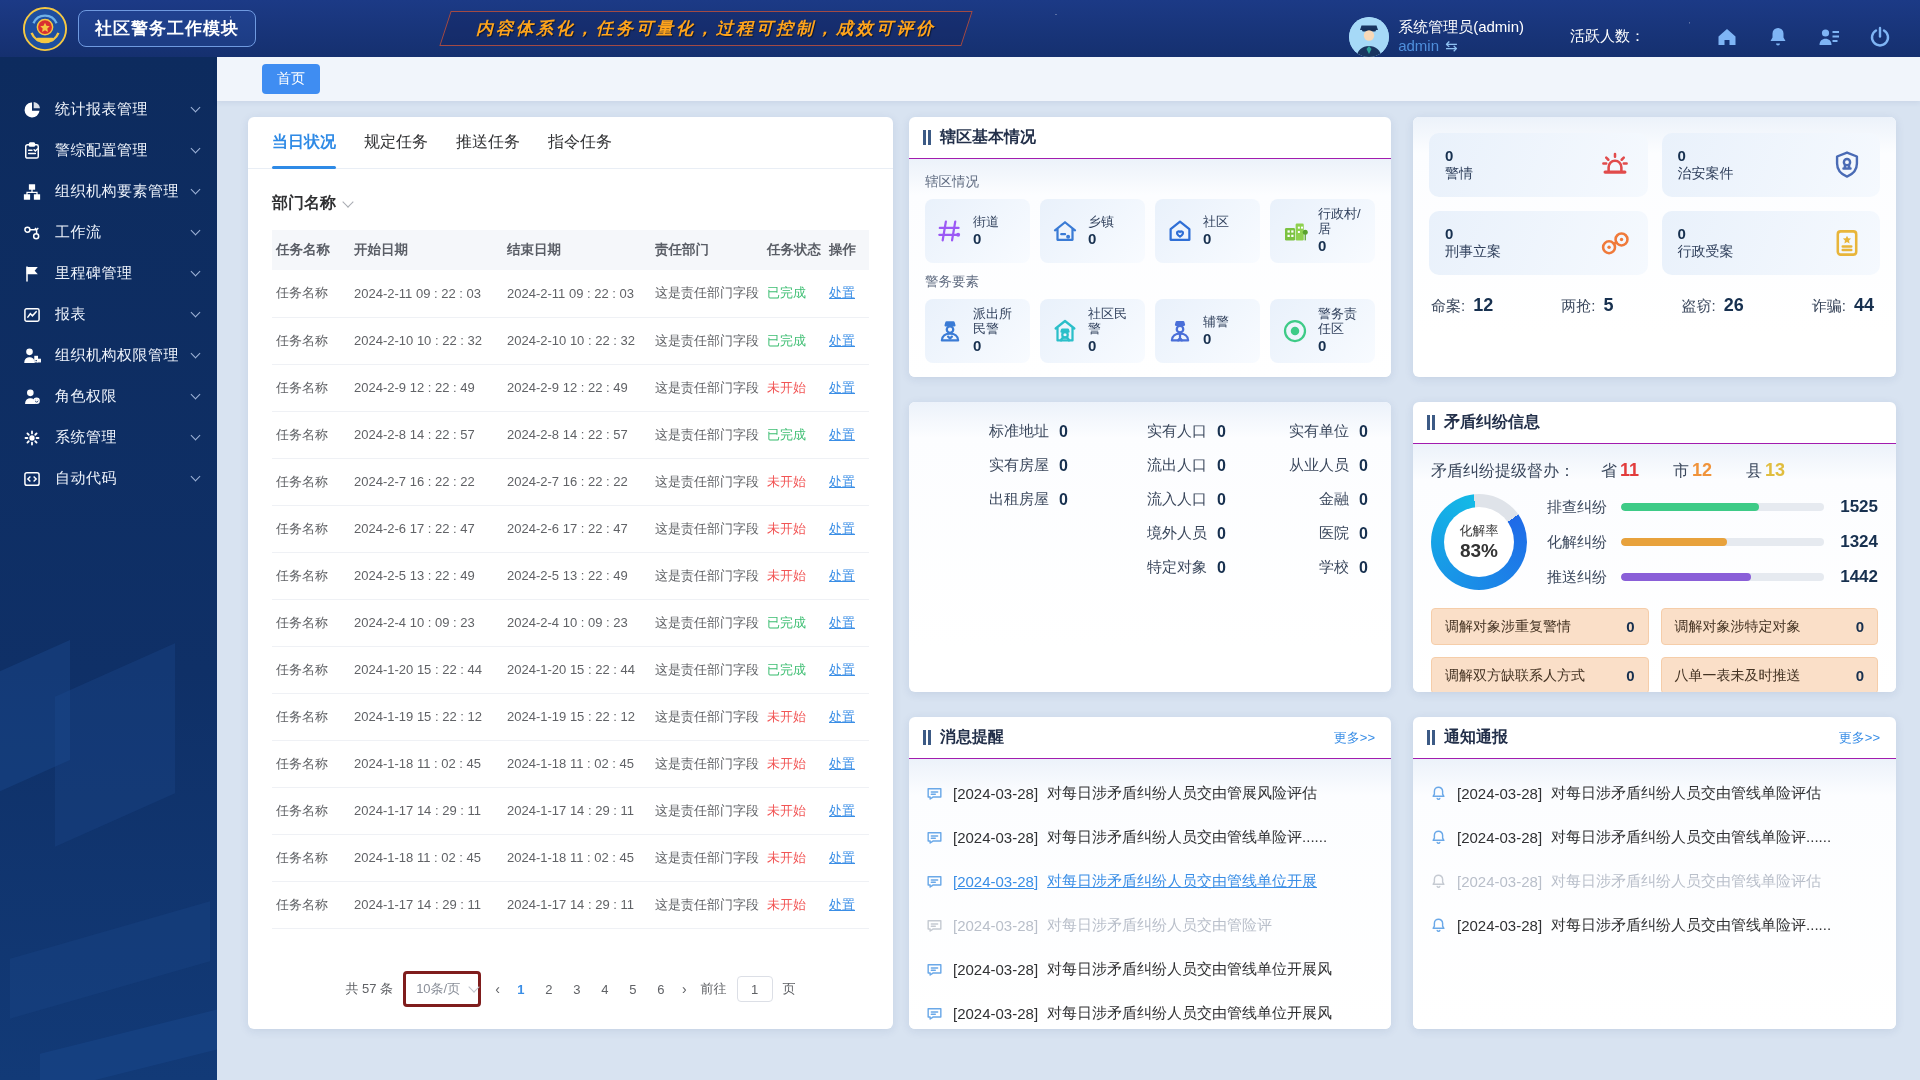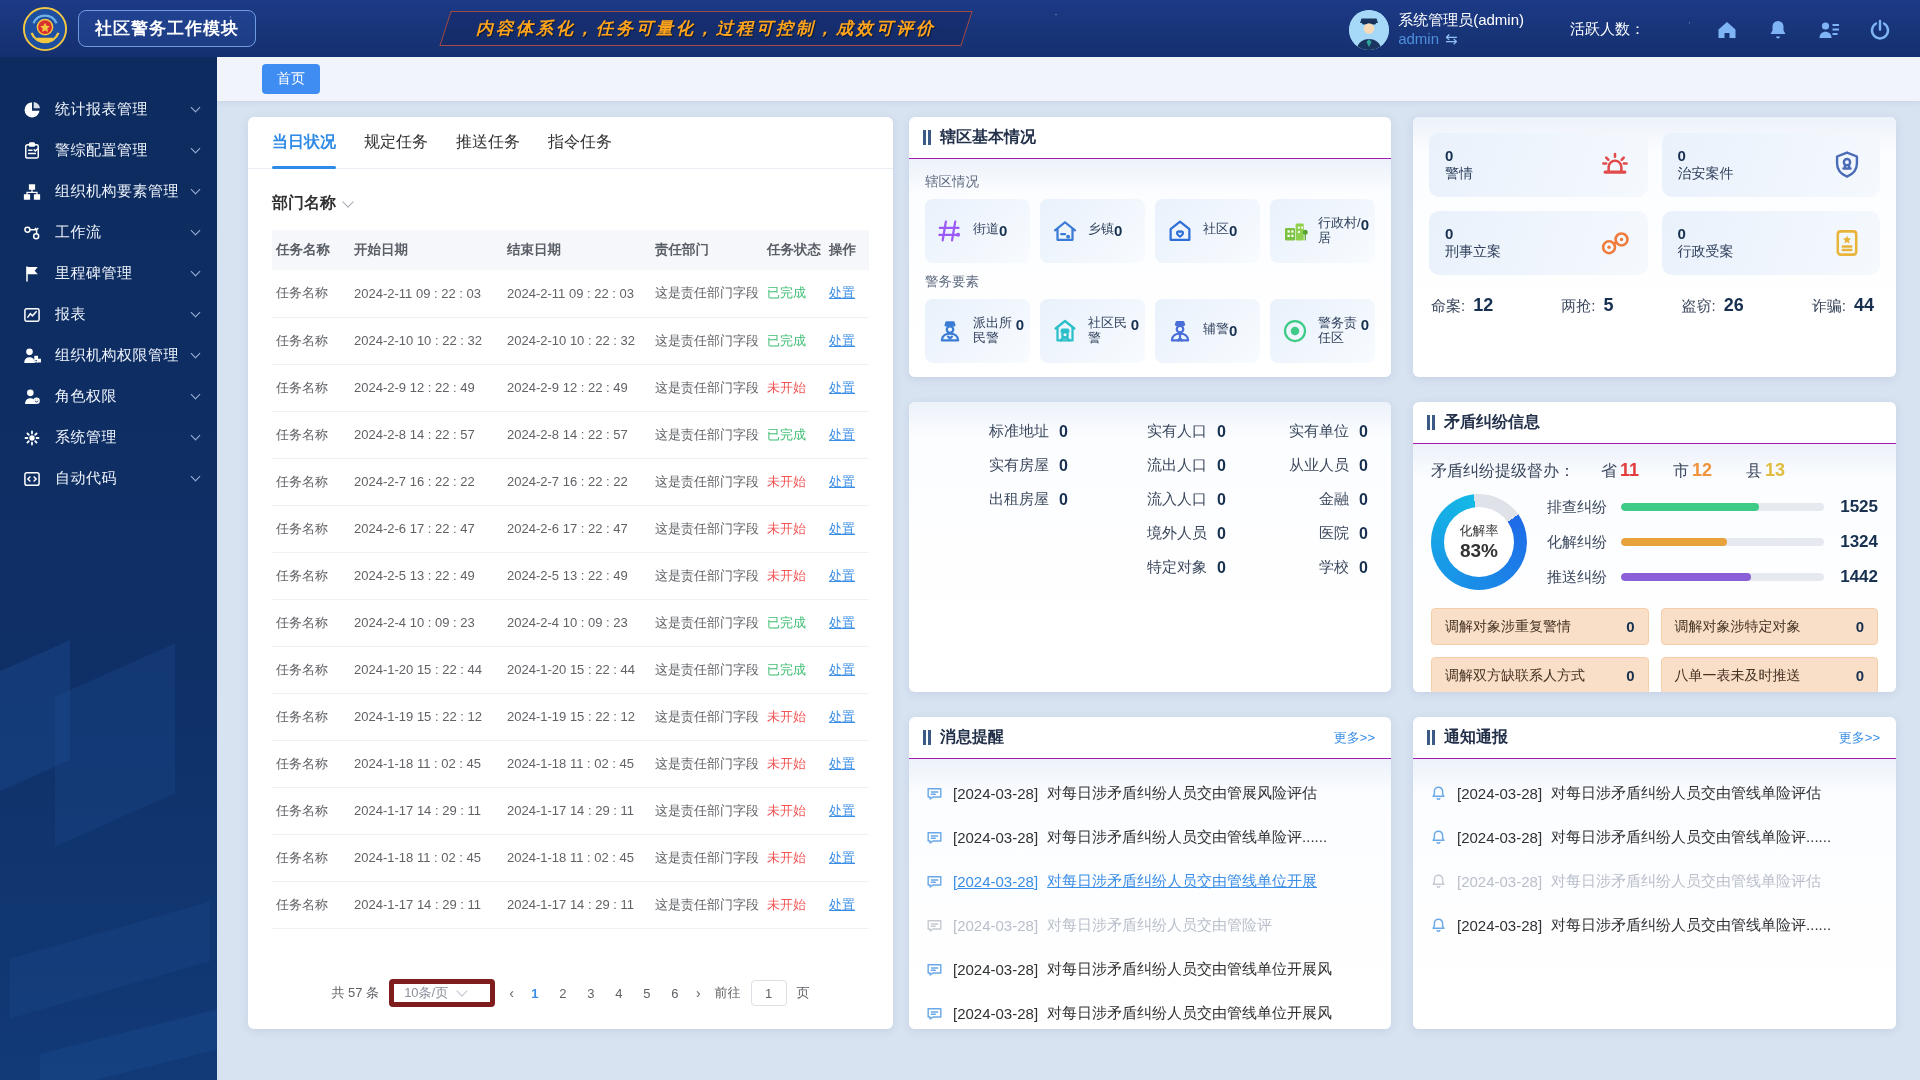--- a/index.html
+++ b/index.html
@@ -24,21 +24,21 @@
     color:#fff; font-size:17px; font-weight:bold; letter-spacing:1px;
     border:1px solid #6f9ae0; border-radius:8px; padding:6px 16px;
     background:rgba(60,110,210,.18);
   }
   .slogan-wrap { position:absolute; left:445px; top:11px; }
   .slogan-box { border:1px solid #a34a44; transform:skewX(-18deg); padding:5px 30px; background:rgba(15,25,70,.25); }
   .slogan-box span {
     display:inline-block; transform:skewX(18deg); color:#ffa41b; font-weight:bold; font-style:italic;
     font-size:17px; letter-spacing:3px; text-shadow:1px 1px 1px rgba(0,0,0,.5);
   }
-  .top-right { position:absolute; right:0; top:1px; height:57px; display:flex; align-items:center; }
+  .top-right { position:absolute; right:0; top:8px; height:57px; display:flex; align-items:center; }
   .avatar { width:40px; height:40px; border-radius:50%; background:#a6d9f7; overflow:hidden; flex:0 0 auto; }
   .userbox { margin-left:9px; line-height:1.25; }
   .userbox .role { color:#fff; font-size:15px; }
   .userbox .uname { color:#4f8fdc; font-size:15px; display:flex; align-items:center; gap:6px; }
   .swap { color:#8fc1f2; font-size:15px; }
   .active-users { color:#fff; font-size:15px; margin-left:46px; }
   .hdr-icons { display:flex; align-items:center; gap:27px; margin-left:70px; margin-right:28px; }
   .hdr-icons .hicon { width:24px; height:24px; color:#7fb5f5; cursor:pointer; }
   .hdr-icons svg { width:100%; height:100%; }
 
@@ -84,37 +84,37 @@
   .filter-row { display:flex; align-items:center; gap:8px; padding:24px 24px 10px; }
   .filter-label { font-size:16px; font-weight:bold; color:#303133; }
   .filter-chev { width:8px; height:8px; border-right:1.5px solid #a8abb2; border-bottom:1.5px solid #a8abb2; transform:rotate(45deg); margin-top:-4px; }
   table.tasks { width:597px; margin:6px 24px 0; border-collapse:collapse; table-layout:fixed; }
   table.tasks th { background:#f5f7fa; color:#5a5e66; font-size:13.5px; font-weight:bold; text-align:left; height:40px; padding:0 4px; }
   table.tasks td { color:#606266; font-size:13px; height:47px; border-bottom:1px solid #eff1f5; padding:0 4px; white-space:nowrap; overflow:hidden; }
   .c1{width:78px}.c2{width:153px}.c3{width:148px}.c4{width:112px}.c5{width:62px}.c6{width:44px}
   .status.done { color:#3dbe72; } .status.pending { color:#f25555; }
   .act { color:#3a8ee6; text-decoration:underline; cursor:pointer; }
   .pagination { position:absolute; bottom:22px; left:0; right:0; display:flex; align-items:center; justify-content:center; gap:10px; font-size:13px; color:#606266; }
-  .psel { border:5px solid #7f1d1d; border-radius:4px; height:28px; display:flex; align-items:center; gap:10px; padding:0 24px 0 10px; color:#8a8f99; cursor:pointer; }
+  .psel { border:3px solid #7f1d1d; border-radius:4px; height:36px; display:flex; align-items:center; gap:10px; padding:0 0 0 10px; color:#8a8f99; cursor:pointer; }
   .psel .filter-chev { border-color:#c0c4cc; }
   .pag-arrow { color:#606266; font-size:14px; cursor:pointer; padding:0 4px; }
   .pages { display:flex; gap:14px; }
   .page { cursor:pointer; color:#606266; min-width:14px; text-align:center; }
   .page.active { color:#3a8ee6; font-weight:bold; }
   .goto-input { width:36px; height:26px; border:1px solid #dcdfe6; border-radius:4px; text-align:center; font-size:13px; color:#606266; }
 
   
   .district-card { height:260px; }
   .district-card .panel-body { padding:12px 16px; height:218px; }
   .sec-label { font-size:13.5px; color:#5f6b80; margin:2px 0 8px; }
   .tile-row { display:flex; gap:10px; margin-bottom:10px; }
   .tile { flex:1; height:64px; background:linear-gradient(135deg,#e9f1fb 0%,#f8fbff 100%); border-radius:8px; display:flex; align-items:center; padding:0 6px 0 10px; cursor:pointer; }
   .tile-icon { width:30px; height:30px; margin-right:8px; flex:0 0 auto; }
   .tile-icon svg { width:30px; height:30px; }
-  .tile-body { display:flex; flex-direction:row; line-height:1.15; min-width:0; }
+  .tile-body { display:flex; flex-direction:column; line-height:1.15; min-width:0; }
   .tile-label { font-size:13px; color:#30405c; }
   .tile-value { font-size:15px; color:#17304f; }
 
   
   .basic-card { height:290px; }
   .basic-card .panel-body { padding:20px 18px; height:248px; display:flex; }
   .bcol { display:flex; flex-direction:column; gap:15px; }
   .bcol1{width:146px}.bcol2{width:158px}.bcol3{width:142px}
   .brow { display:flex; align-items:center; justify-content:flex-end; gap:10px; }
   .blabel { font-size:15px; color:#3a475c; text-align:right; }

